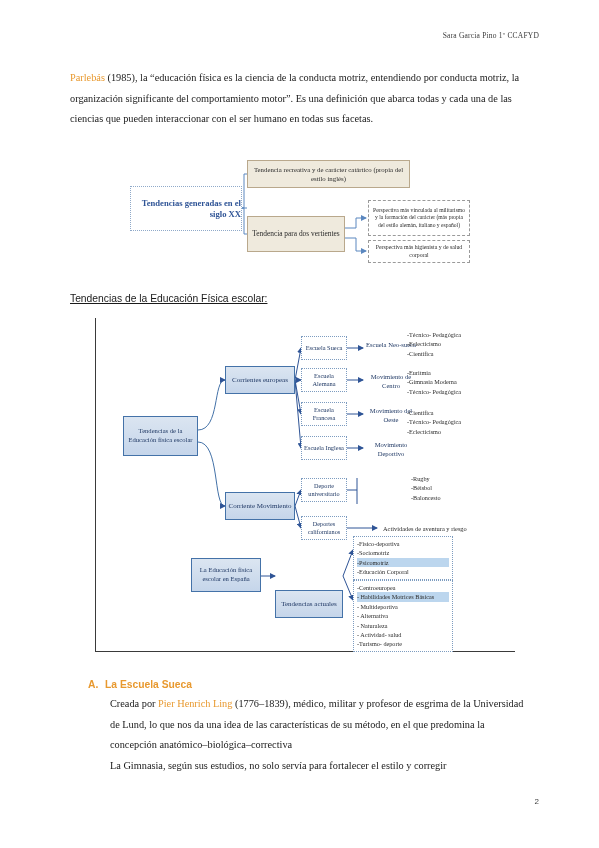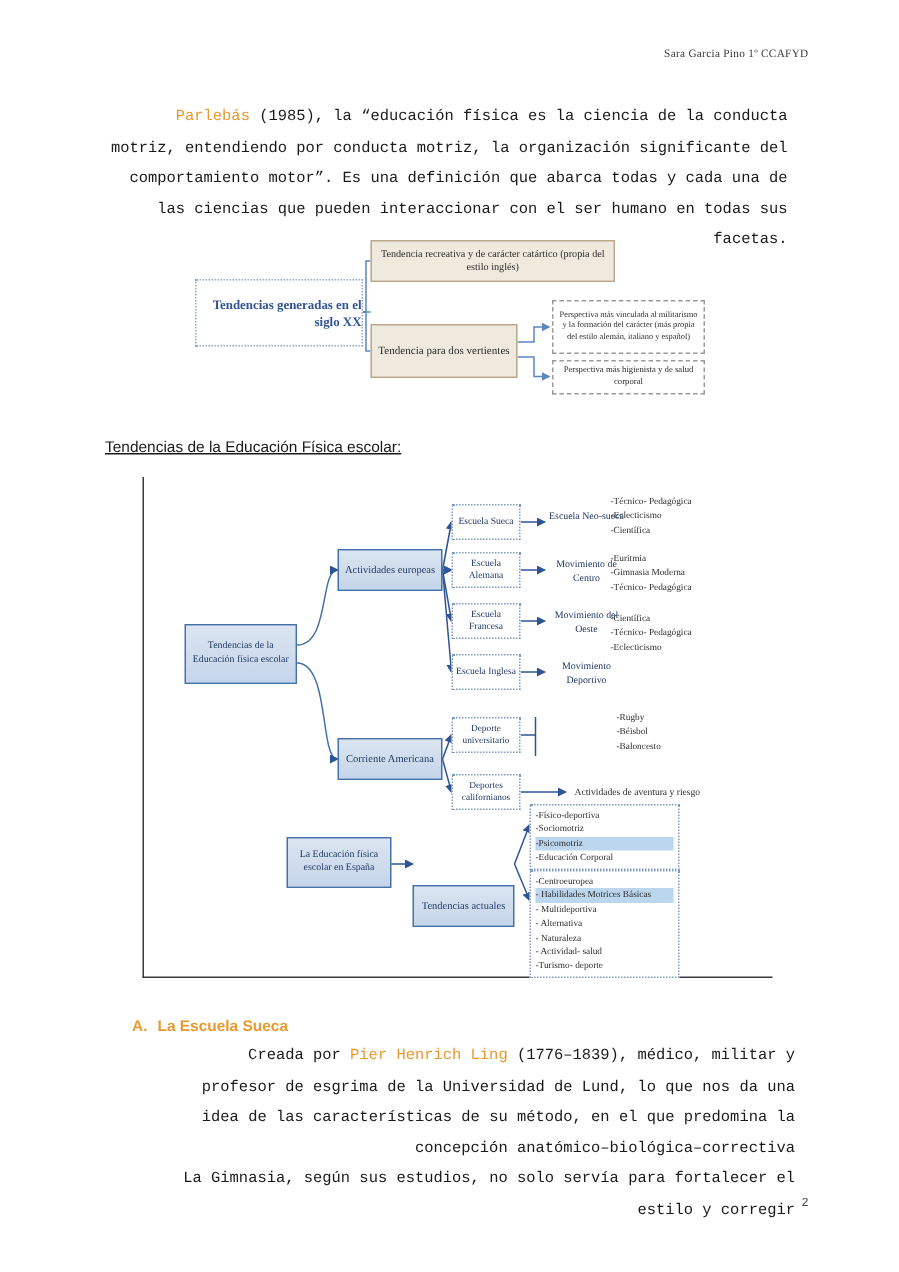--- a/index.html
+++ b/index.html
@@ -11,22 +11,21 @@
 
   .doc-header{
     position:absolute;top:31px;right:60px;
     font-size:7.5px;letter-spacing:.2px;color:#3a3a3a;
     font-family:"Liberation Serif",serif;
   }
 
   .para{
     position:absolute;left:70px;width:455px;
     font-size:10.3px;line-height:20.5px;color:#1a1a1a;
-    font-family:Liberation Mono, monospace;
-    text-align:right;
+    font-family:Liberation Serif, serif;
   }
   .p-intro{top:68px;}
   .hl-orange{color:#e8992f;}
 
   .section-title{
     position:absolute;left:70px;top:293px;font-size:10.3px;
     text-decoration:underline;color:#1a1a1a;
   }
 
   
@@ -155,22 +154,22 @@
       <path d="M252,210 L282,210" stroke="#2f5496" stroke-width="1" fill="none" marker-end="url(#ar2)"></path>
 
       <path d="M166,258 L180,258" stroke="#2f5496" stroke-width="1" fill="none" marker-end="url(#ar2)"></path>
 
       <path d="M248,258 L258,232" stroke="#2f5496" stroke-width="1" fill="none" marker-end="url(#ar2)"></path>
       <path d="M248,258 L258,282" stroke="#2f5496" stroke-width="1" fill="none" marker-end="url(#ar2)"></path>
     </svg>
 
     <div class="nd fill" style="left:28px;top:98px;width:75px;height:40px;font-size:6.6px;line-height:8.6px;">Tendencias de la Educación física escolar</div>
 
-    <div class="nd fill" style="left:130px;top:48px;width:70px;height:28px;font-size:7px;line-height:9px;">Actividades europeas</div>
-    <div class="nd fill" style="left:130px;top:174px;width:70px;height:28px;font-size:7px;line-height:9px;">Corriente Americana</div>
+    <div class="nd fill" style="left:130px;top:48px;width:70px;height:28px;font-size:7px;line-height:9px;">Corrientes europeas</div>
+    <div class="nd fill" style="left:130px;top:174px;width:70px;height:28px;font-size:7px;line-height:9px;">Corriente Movimiento</div>
 
     <div class="nd dot" style="left:206px;top:18px;width:46px;height:24px;font-size:6.4px;line-height:8.2px;">Escuela Sueca</div>
     <div class="nd dot" style="left:206px;top:50px;width:46px;height:24px;font-size:6.4px;line-height:8.2px;">Escuela Alemana</div>
     <div class="nd dot" style="left:206px;top:84px;width:46px;height:24px;font-size:6.4px;line-height:8.2px;">Escuela Francesa</div>
     <div class="nd dot" style="left:206px;top:118px;width:46px;height:24px;font-size:6.4px;line-height:8.2px;">Escuela Inglesa</div>
 
     <div class="lbl" style="left:268px;top:22px;width:56px;font-size:6.6px;">Escuela Neo-sueca</div>
     <div class="lbl" style="left:268px;top:54px;width:56px;font-size:6.6px;">Movimiento de Centro</div>
     <div class="lbl" style="left:268px;top:88px;width:56px;font-size:6.6px;">Movimiento del Oeste</div>
     <div class="lbl" style="left:268px;top:122px;width:56px;font-size:6.6px;">Movimiento Deportivo</div>

